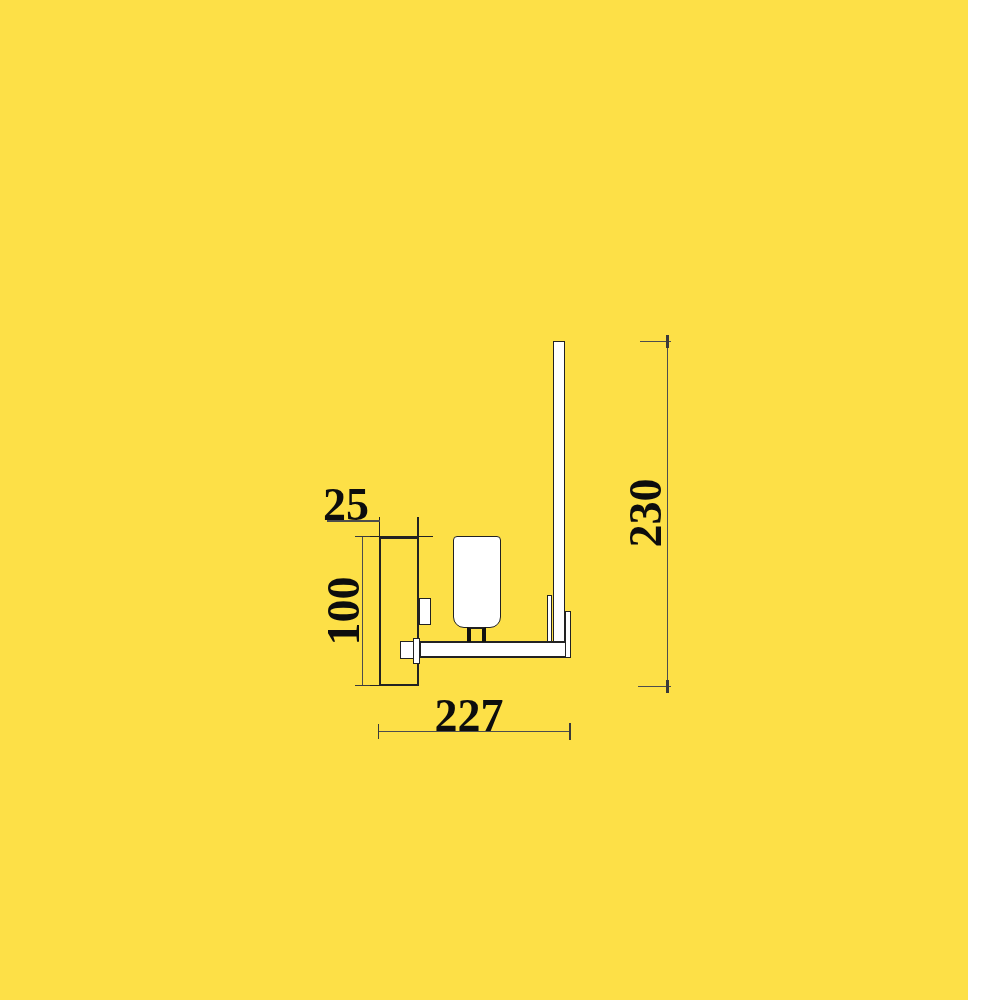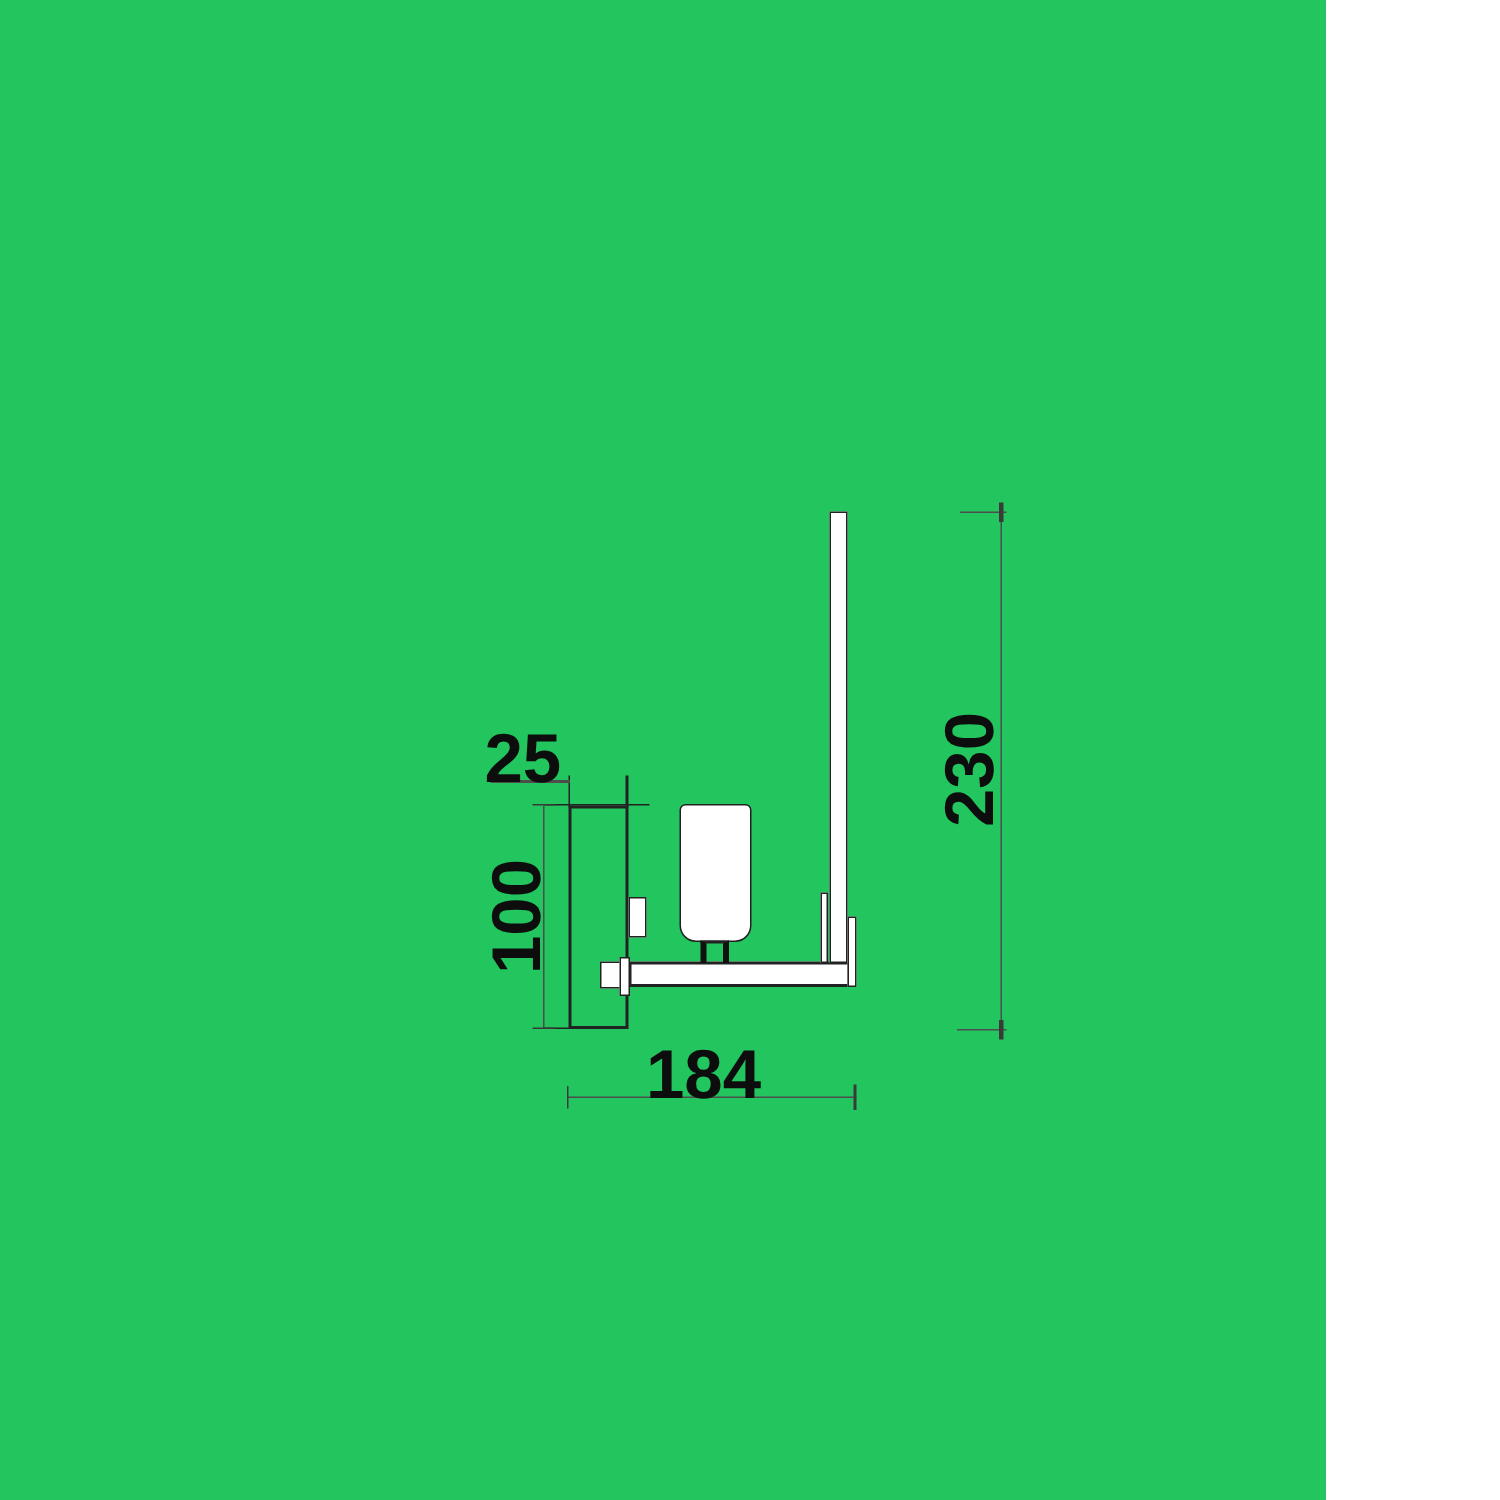--- a/index.html
+++ b/index.html
@@ -1,22 +1,22 @@
 <!DOCTYPE html>
 <html><head>
 <meta charset="utf-8">
 <style>
   html, body { margin: 0; padding: 0; background: #ffffff; }
   #stage {
     position: relative;
-    width: 884px;
+    width: 968px;
     height: 1000px;
-    background: #22c55e;
+    background: #fde047;
     overflow: hidden;
-    font-family: Liberation Sans, sans-serif;
+    font-family: Liberation Serif, serif;
   }
   .abs { position: absolute; box-sizing: border-box; }
   
   .obj-rect { border: 2px solid #222; background: transparent; }
   .fill-white { background: #ffffff; }
   
   .obj-line { background: #222; }
   .dim-line { background: #4d4d4d; }
   .dim-tick { background: #3a3a3a; }
   
@@ -76,17 +76,17 @@
   <div class="abs dim-line" style="left:666.8px; top:341px; width:1.5px; height:346px;"></div>
   <div class="abs dim-line" style="left:640px; top:340.8px; width:31px; height:1.4px;"></div>
   <div class="abs dim-line" style="left:638px; top:686px; width:33px; height:1.4px;"></div>
   <div class="abs dim-tick" style="left:666.3px; top:335px; width:2.4px; height:13px;"></div>
   <div class="abs dim-tick" style="left:666.3px; top:680px; width:2.4px; height:13px;"></div>
 
   <div class="abs dim-label" style="left:323px; top:482px; width:44px;">25</div>
 
   <div class="abs dim-label rot-ccw" style="left:303px; top:588px; width:82px; height:46px;">100</div>
 
-  <div class="abs dim-label" style="left:429px; top:693px; width:80px;">184</div>
+  <div class="abs dim-label" style="left:429px; top:693px; width:80px;">227</div>
 
   <div class="abs dim-label rot-ccw" style="left:605px; top:490px; width:82px; height:46px;">230</div>
 
 </div>
 
 </body></html>

